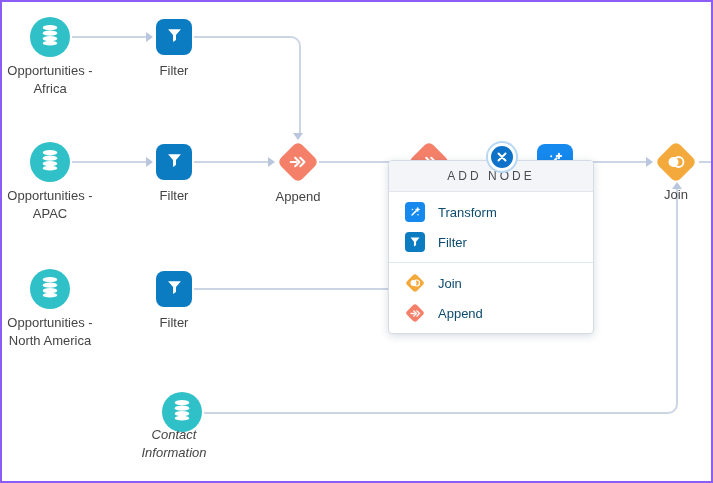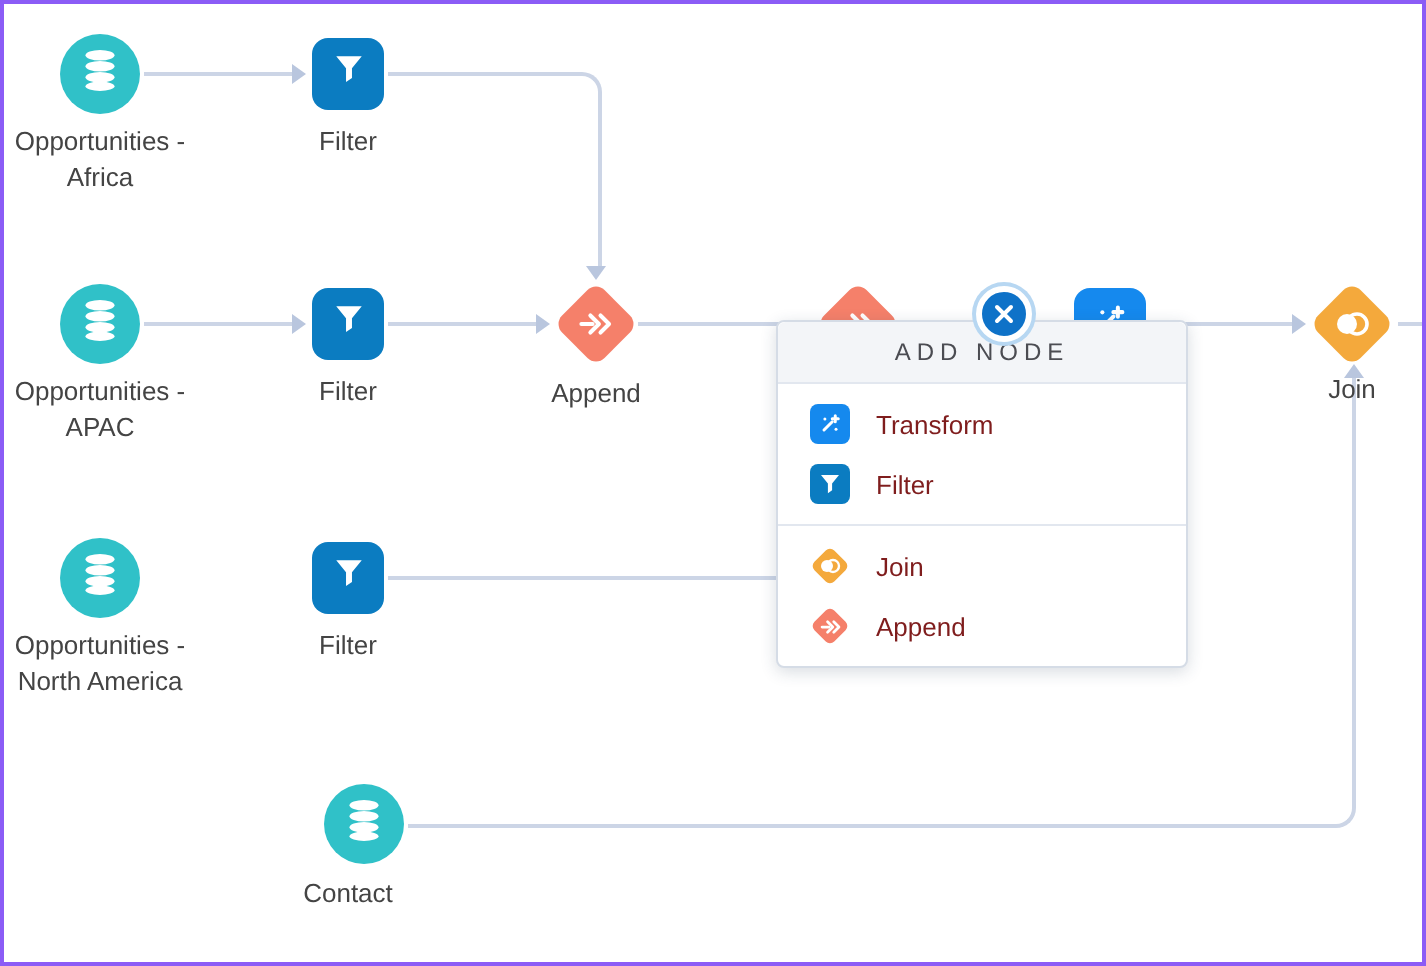--- a/index.html
+++ b/index.html
@@ -43,21 +43,21 @@
   .mi-icon{width:20px;height:20px;border-radius:4px;display:flex;align-items:center;justify-content:center;flex:0 0 auto;}
   .mi-icon.transform{background:#1589ee;}
   .mi-icon.filter{background:#0b7cc1;}
   .mi-icon.aggregate{background:#7f8ce8;}
   .mi-diamond{width:20px;height:20px;position:relative;display:flex;align-items:center;justify-content:center;flex:0 0 auto;}
   .mi-diamond::before{content:"";position:absolute;left:50%;top:50%;width:14px;height:14px;border-radius:3px;
     transform:translate(-50%,-50%) rotate(45deg);}
   .mi-diamond.join::before{background:#f4a93c;}
   .mi-diamond.append::before{background:#f5806a;}
   .mi-diamond svg{position:relative;z-index:1;}
-  .mi-label{font-size:13px;color:#7f1d1d;}
+  .mi-label{font-size:13px;color:#0c4a6e;}
   
   .close-btn{position:absolute;left:486px;top:141px;width:28px;height:28px;border-radius:50%;
     background:#0e72c8;border:3px solid #ffffff;box-shadow:0 0 0 2px #b7d7f2;box-sizing:border-box;
     display:flex;align-items:center;justify-content:center;z-index:11;cursor:pointer;padding:0;}
 </style>
 </head>
 <body>
 
 <div class="frame">
 
@@ -214,22 +214,23 @@
   <div class="node circle" style="left:160px;top:390px;">
     <span>
       <svg width="20" height="22" viewBox="0 0 16 17">
         <ellipse cx="8" cy="2.6" rx="5.8" ry="2.1" fill="#fff"></ellipse>
         <ellipse cx="8" cy="7.0" rx="5.8" ry="2.1" fill="#fff"></ellipse>
         <ellipse cx="8" cy="11.4" rx="5.8" ry="2.1" fill="#fff"></ellipse>
         <ellipse cx="8" cy="15.0" rx="5.8" ry="1.9" fill="#fff"></ellipse>
       </svg>
     </span>
   </div>
-  <div class="nlabel" style="left:97px;top:436px;">
+  <div class="nlabel" style="left:97px;top:424px;font-style:italic;">
     <div>Contact</div>
+    <div>Information</div>
   </div>
 
   <div class="popup">
     <div class="popup-header">
       <span class="popup-title">ADD NODE</span>
     </div>
 
     <div class="menu-group">
       <div class="menu-item">
         <span class="mi-icon transform">

